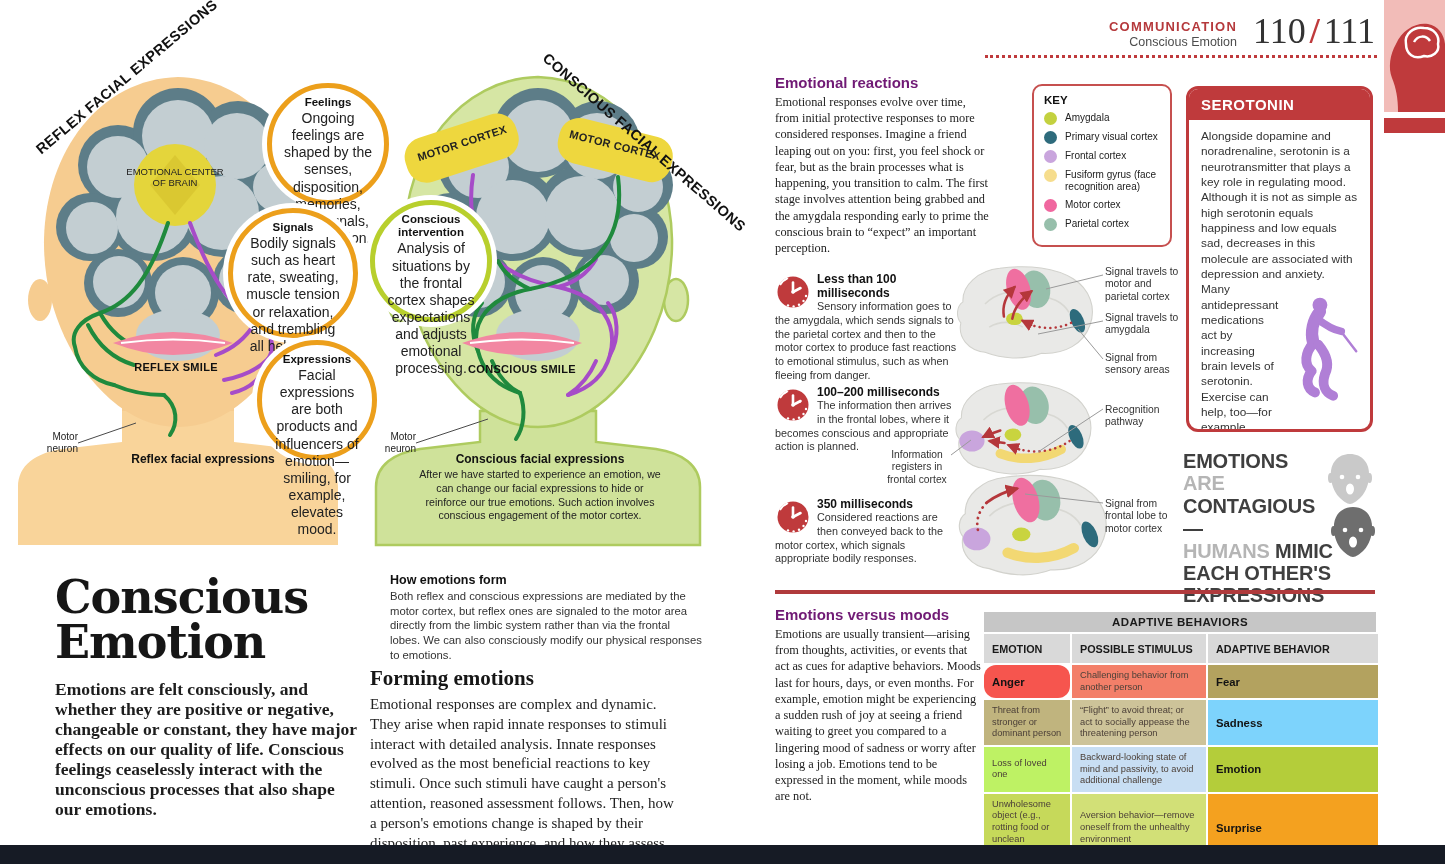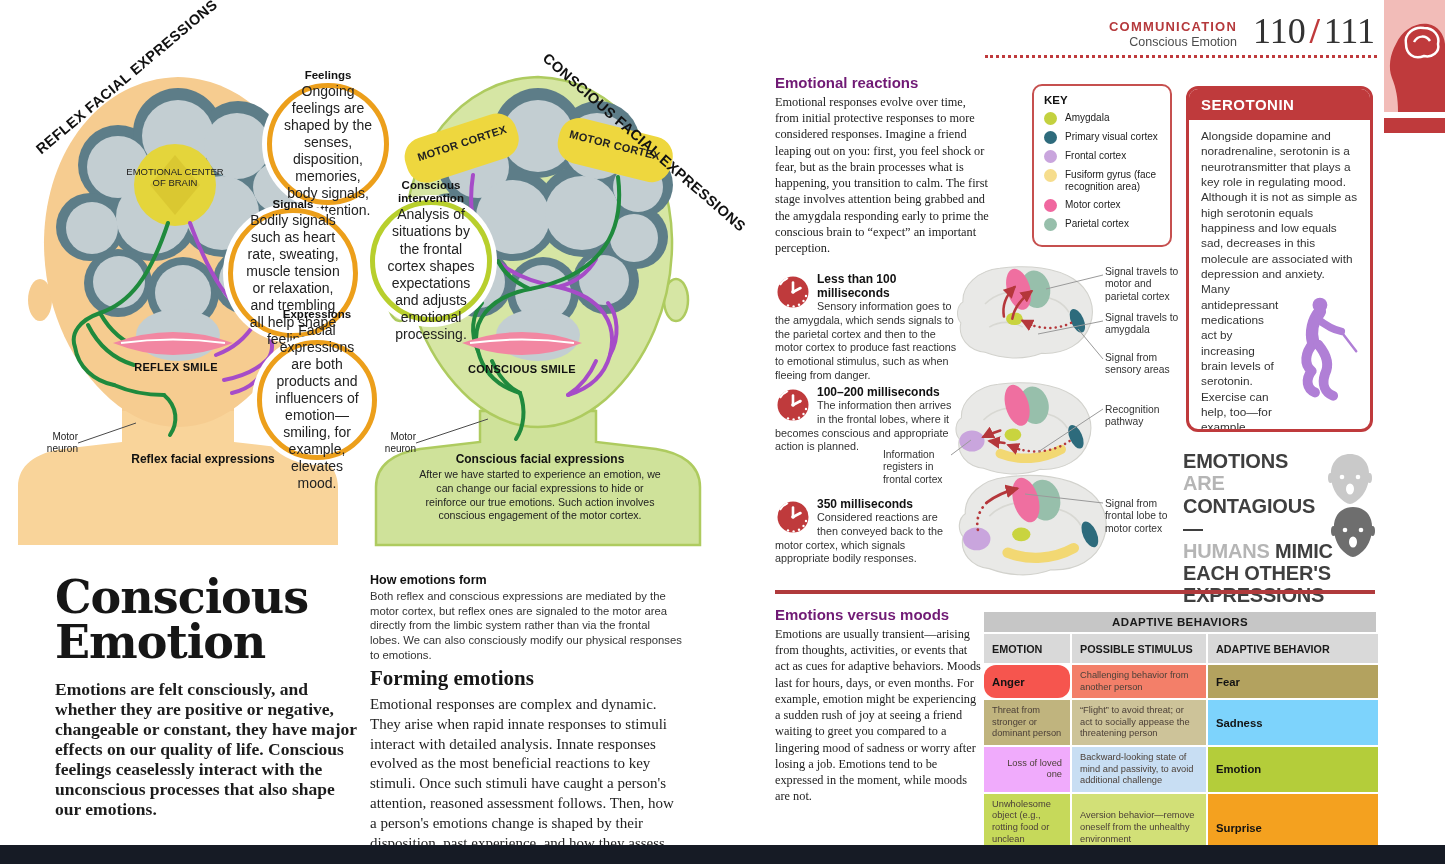--- a/index.html
+++ b/index.html
@@ -12,21 +12,21 @@
   .hd-sub{font-size:12.5px;color:#4d4d4d;text-align:right;margin-top:1px;}
   .hd-pages{font-family:"Liberation Serif",serif;font-size:36px;color:#333;text-align:right;}
   .hd-pages .sep{color:#bf3a3c;padding:0 4px;font-weight:bold;}
   .hd-dots{border-top:3px dotted #bf3a3c;}
   .hd-iconbox{background:#f2bcb8;}
   .hd-redtab{background:#bf3a3c;}
 
   
   .arc-label{font-weight:bold;font-size:14.5px;letter-spacing:.4px;color:#111;white-space:nowrap;}
   .bubble{background:#fff;border:5px solid #ec9f1b;border-radius:50%;box-shadow:0 0 0 5px #fff;
-          display:flex;flex-direction:column;justify-content:center;text-align:center;
+          display:flex;flex-direction:column;justify-content:flex-start;text-align:center;
           padding:8px 10px;box-sizing:border-box;}
   .bubble .b-title{font-weight:bold;font-size:11.5px;color:#111;line-height:1.15;}
   .bubble .b-text{font-size:14px;color:#222;line-height:1.22;margin-top:1px;}
   .bubble.lime{border-color:#b8cf2d;}
   .center-tag{font-weight:normal;font-size:9.5px;line-height:1.15;text-align:center;color:#222;}
   .smile-tag{font-weight:bold;font-size:11px;color:#111;text-align:center;letter-spacing:.3px;}
   .mc-tag{font-weight:bold;font-size:11px;color:#222;text-align:center;letter-spacing:.3px;}
   .neuron-tag{font-size:10px;color:#222;text-align:right;line-height:1.2;}
   .d-caption{text-align:center;}
   .d-caption .c-title{font-weight:bold;font-size:12px;color:#111;margin-bottom:2px;}
@@ -58,21 +58,21 @@
   .sero-row{display:flex;}
   .sero-row p{margin:0;width:92px;}
   .sero-b p{margin:0 0 0 0;}
 
   
   .tl{width:182px;}
   .tl .clock{float:left;width:36px;height:36px;margin:2px 6px 2px 0;}
   .tl .t-h{font-weight:bold;font-size:12px;color:#111;}
   .tl .t-p{font-size:10.8px;line-height:1.28;color:#333;}
   .flabel{font-size:10.3px;line-height:1.2;color:#333;}
-  .flabel.right{text-align:left;}
+  .flabel.right{text-align:center;}
 
   
   .quote{font-weight:bold;font-size:20px;line-height:1.12;letter-spacing:-.2px;}
   .q-dark{color:#3f3f3f;}
   .q-light{color:#b5b5b5;}
   .redrule{background:#b03a3c;}
 
   
   .tbl{background:#fff;}
   .tbl .t-title{background:#c6c6c6;text-align:center;font-weight:bold;font-size:11.5px;
@@ -276,21 +276,21 @@
       <div class="c-text">After we have started to experience an emotion, we can change our facial expressions to hide or reinforce our true emotions. Such action involves conscious engagement of the motor cortex.</div>
     </div>
   </div>
 
   <div class="abs big-title" style="left:55px;top:575px;">
     <div>Conscious</div>
     <div>Emotion</div>
   </div>
   <div class="abs lead" style="left:55px;top:680px;width:302px;">Emotions are felt consciously, and whether they are positive or negative, changeable or constant, they have major effects on our quality of life. Conscious feelings ceaselessly interact with the unconscious processes that also shape our emotions.</div>
 
-  <div class="abs" style="left:370px;top:573px;width:312px;">
+  <div class="abs" style="left:390px;top:573px;width:312px;">
     <div class="mini-h">How emotions form</div>
     <div class="mini-p">Both reflex and conscious expressions are mediated by the motor cortex, but reflex ones are signaled to the motor area directly from the limbic system rather than via the frontal lobes. We can also consciously modify our physical responses to emotions.</div>
   </div>
 
   <div class="abs" style="left:370px;top:666px;width:314px;">
     <div class="sec-h">Forming emotions</div>
     <div class="body-p">Emotional responses are complex and dynamic. They arise when rapid innate responses to stimuli interact with detailed analysis. Innate responses evolved as the most beneficial reactions to key stimuli. Once such stimuli have caught a person's attention, reasoned assessment follows. Then, how a person's emotions change is shaped by their disposition, past experience, and how they assess multiple streams of information.</div>
   </div>
 
   <div class="abs" style="left:775px;top:74px;width:214px;">
@@ -542,21 +542,21 @@
       <div class="t-cell t-head">ADAPTIVE BEHAVIOR</div>
 
       <div class="t-cell t-emotion" style="background: rgb(246, 85, 78); border-radius: 12px;">Anger</div>
       <div class="t-cell t-txt" style="background: rgb(243, 127, 105);">Challenging behavior from another person</div>
 
       <div class="t-cell t-emotion" style="background: rgb(179, 162, 95);">Fear</div>
       <div class="t-cell t-txt" style="background: rgb(192, 180, 126);">Threat from stronger or dominant person</div>
       <div class="t-cell t-txt" style="background: rgb(205, 195, 153);">“Flight” to avoid threat; or act to socially appease the threatening person</div>
 
       <div class="t-cell t-emotion" style="background: #7dd3fc;">Sadness</div>
-      <div class="t-cell t-txt" style="background: #f0abfc; text-align: right;">Loss of loved one</div>
+      <div class="t-cell t-txt" style="background: #bef264;">Loss of loved one</div>
       <div class="t-cell t-txt" style="background: rgb(200, 222, 243);">Backward-looking state of mind and passivity, to avoid additional challenge</div>
 
       <div class="t-cell t-emotion" style="background: rgb(180, 205, 58);">Emotion</div>
       <div class="t-cell t-txt" style="background: rgb(198, 217, 90);">Unwholesome object (e.g., rotting food or unclean surroundings)</div>
       <div class="t-cell t-txt" style="background: rgb(210, 224, 119);">Aversion behavior—remove oneself from the unhealthy environment</div>
 
       <div class="t-cell t-emotion" style="background: rgb(244, 161, 31);">Surprise</div>
       <div class="t-cell t-txt" style="background: rgb(248, 196, 128);">Novel or unexpected event</div>
       <div class="t-cell t-txt" style="background: rgb(250, 203, 142);">Attention on object of surprise maximizes sensory input that guides reaction</div>
     </div>

